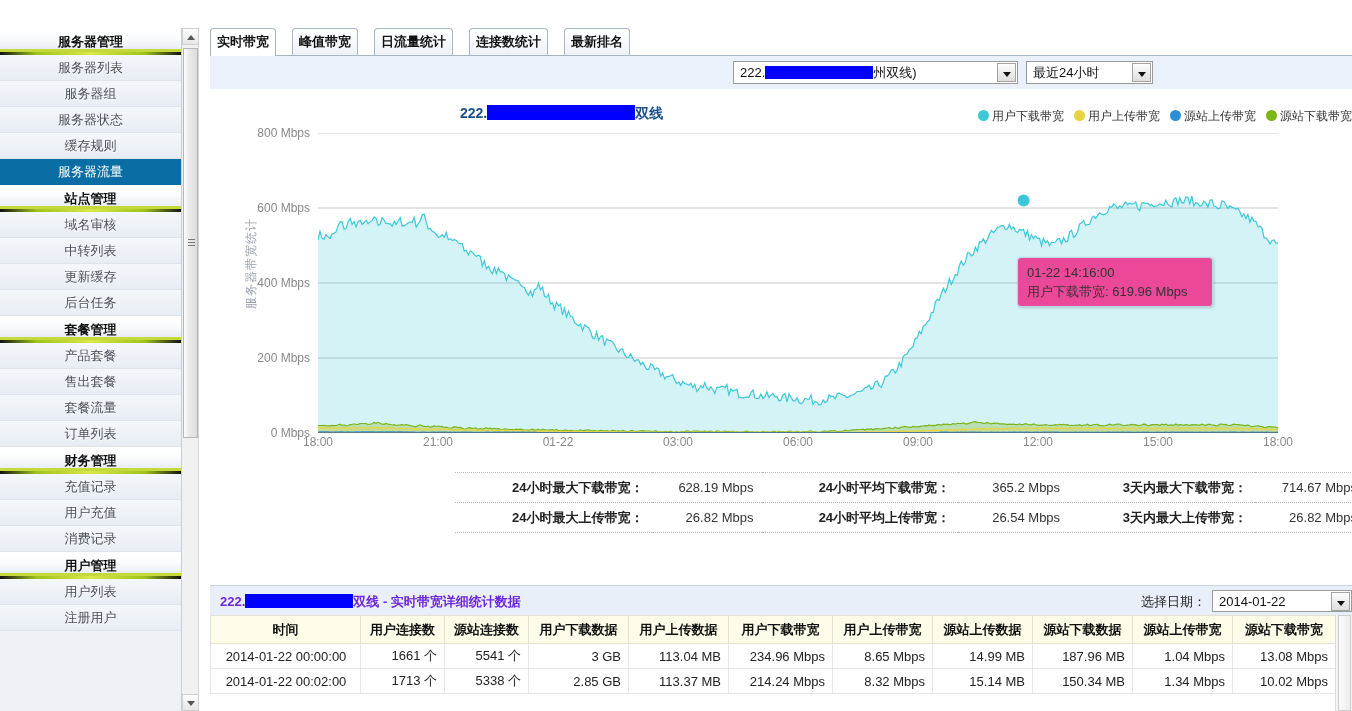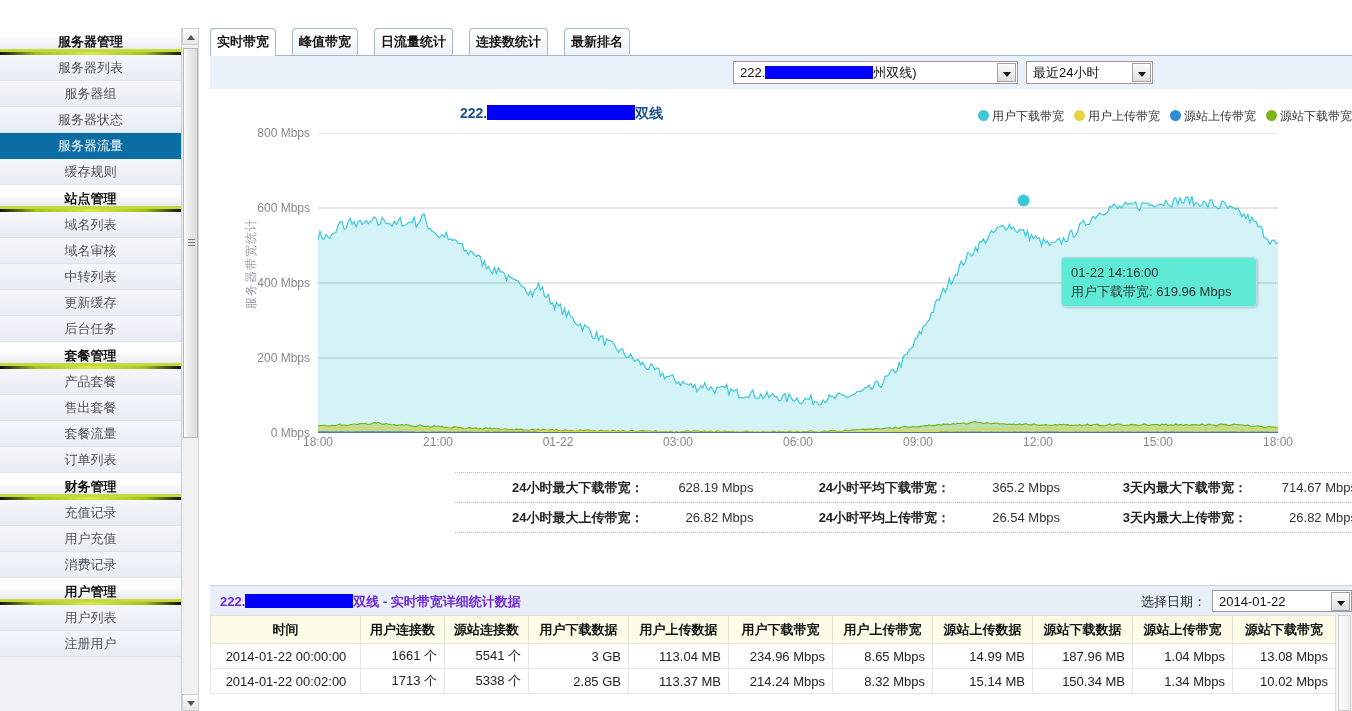--- a/index.html
+++ b/index.html
@@ -206,27 +206,26 @@
   }
   .xtick {
     position: absolute; top: 0;
     font-size: 12px; color: #888;
     transform: translateX(-50%);
     white-space: nowrap;
   }
   #tooltip {
     position: absolute; left: 807px; top: 167px;
     width: 196px; height: 50px;
-    background: #5eead4;
+    background: #ec4899;
     border: 1px solid #b9d8e6;
     border-radius: 4px;
     box-shadow: 1px 1px 3px rgba(0,0,0,.18);
     padding: 5px 9px;
     z-index: 9;
-    margin-left: 44px;
   }
   #tooltip div { font-size: 13px; color: #333; line-height: 19px; white-space: nowrap;}
   #tooltip .v { color: #333; }
 
   
   #summary {
     position: absolute; left: 255px; top: 472px;
     width: 910px; height: 62px;
   }
   #summary table { border-collapse: collapse; width: 910px; }
@@ -313,24 +312,23 @@
 
 <div id="app">
 
   <div id="topstrip"></div>
 
   <div id="sidebar">
       <div class="grp-header">服务器管理</div>
       <div class="nav-item">服务器列表</div>
       <div class="nav-item">服务器组</div>
       <div class="nav-item">服务器状态</div>
+      <div class="nav-item">缓存规则</div>
       <div class="nav-item active">服务器流量</div>
-      <div class="nav-item">缓存规则</div>
       <div class="grp-header">站点管理</div>
-      <div class="nav-item">域名列表</div>
       <div class="nav-item">域名审核</div>
       <div class="nav-item">中转列表</div>
       <div class="nav-item">更新缓存</div>
       <div class="nav-item">后台任务</div>
       <div class="grp-header">套餐管理</div>
       <div class="nav-item">产品套餐</div>
       <div class="nav-item">售出套餐</div>
       <div class="nav-item">套餐流量</div>
       <div class="nav-item">订单列表</div>
       <div class="grp-header">财务管理</div>

